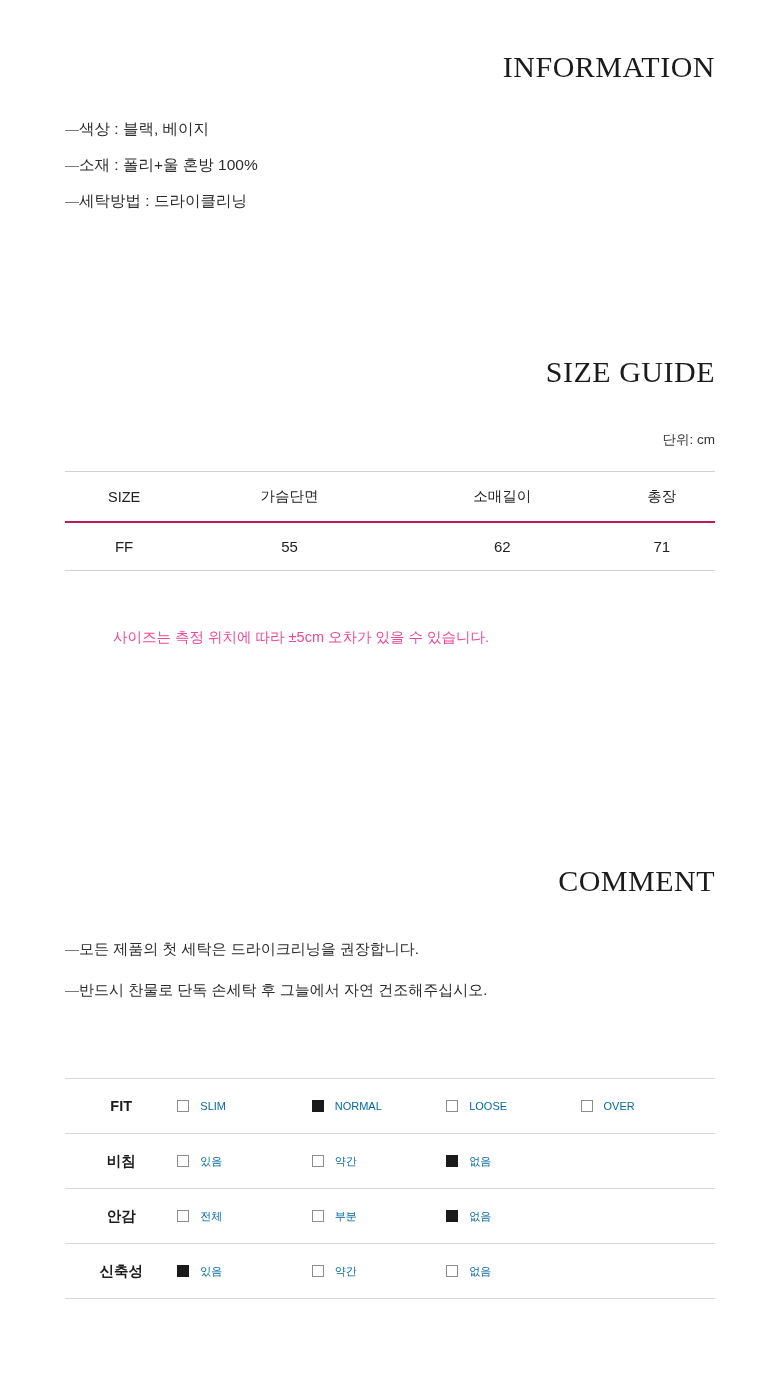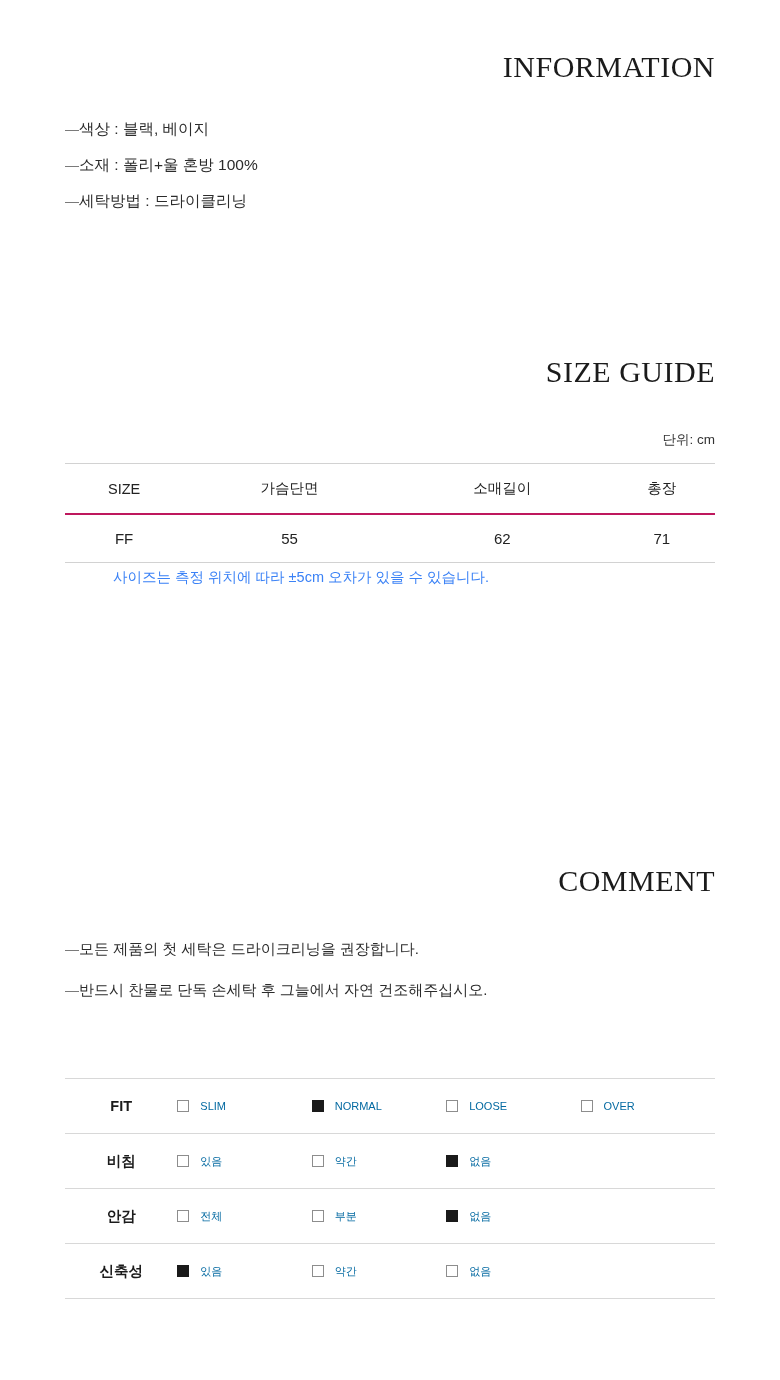--- a/index.html
+++ b/index.html
@@ -61,21 +61,21 @@
     position: absolute;
     left: 65px;
     top: 355px;
     width: 650px;
   }
   .unit-label {
     text-align: right;
     font-size: 13.5px;
     color: #333333;
     margin-top: 42px;
-    margin-bottom: 14px;
+    margin-bottom: 22px;
   }
   table.size-table {
     width: 100%;
     border-collapse: collapse;
     font-size: 15px;
   }
   table.size-table th,
   table.size-table td {
     text-align: center;
     font-weight: 400;
@@ -85,24 +85,25 @@
   table.size-table thead th {
     border-top: 1px solid #d2d2d2;
     border-bottom: 2px solid #be185d;
     font-size: 14.5px;
   }
   table.size-table tbody td {
     border-bottom: 1px solid #d2d2d2;
     font-size: 15px;
   }
   .notes {
+    margin-top: 52px;
     padding-left: 48px;
     font-size: 14.5px;
     line-height: 1.95;
-    color: #3b82f6;
+    color: #ec4899;
   }
 
   
   .comment-block {
     position: absolute;
     left: 65px;
     top: 828px;
     width: 650px;
     margin-top: 36px;
   }

